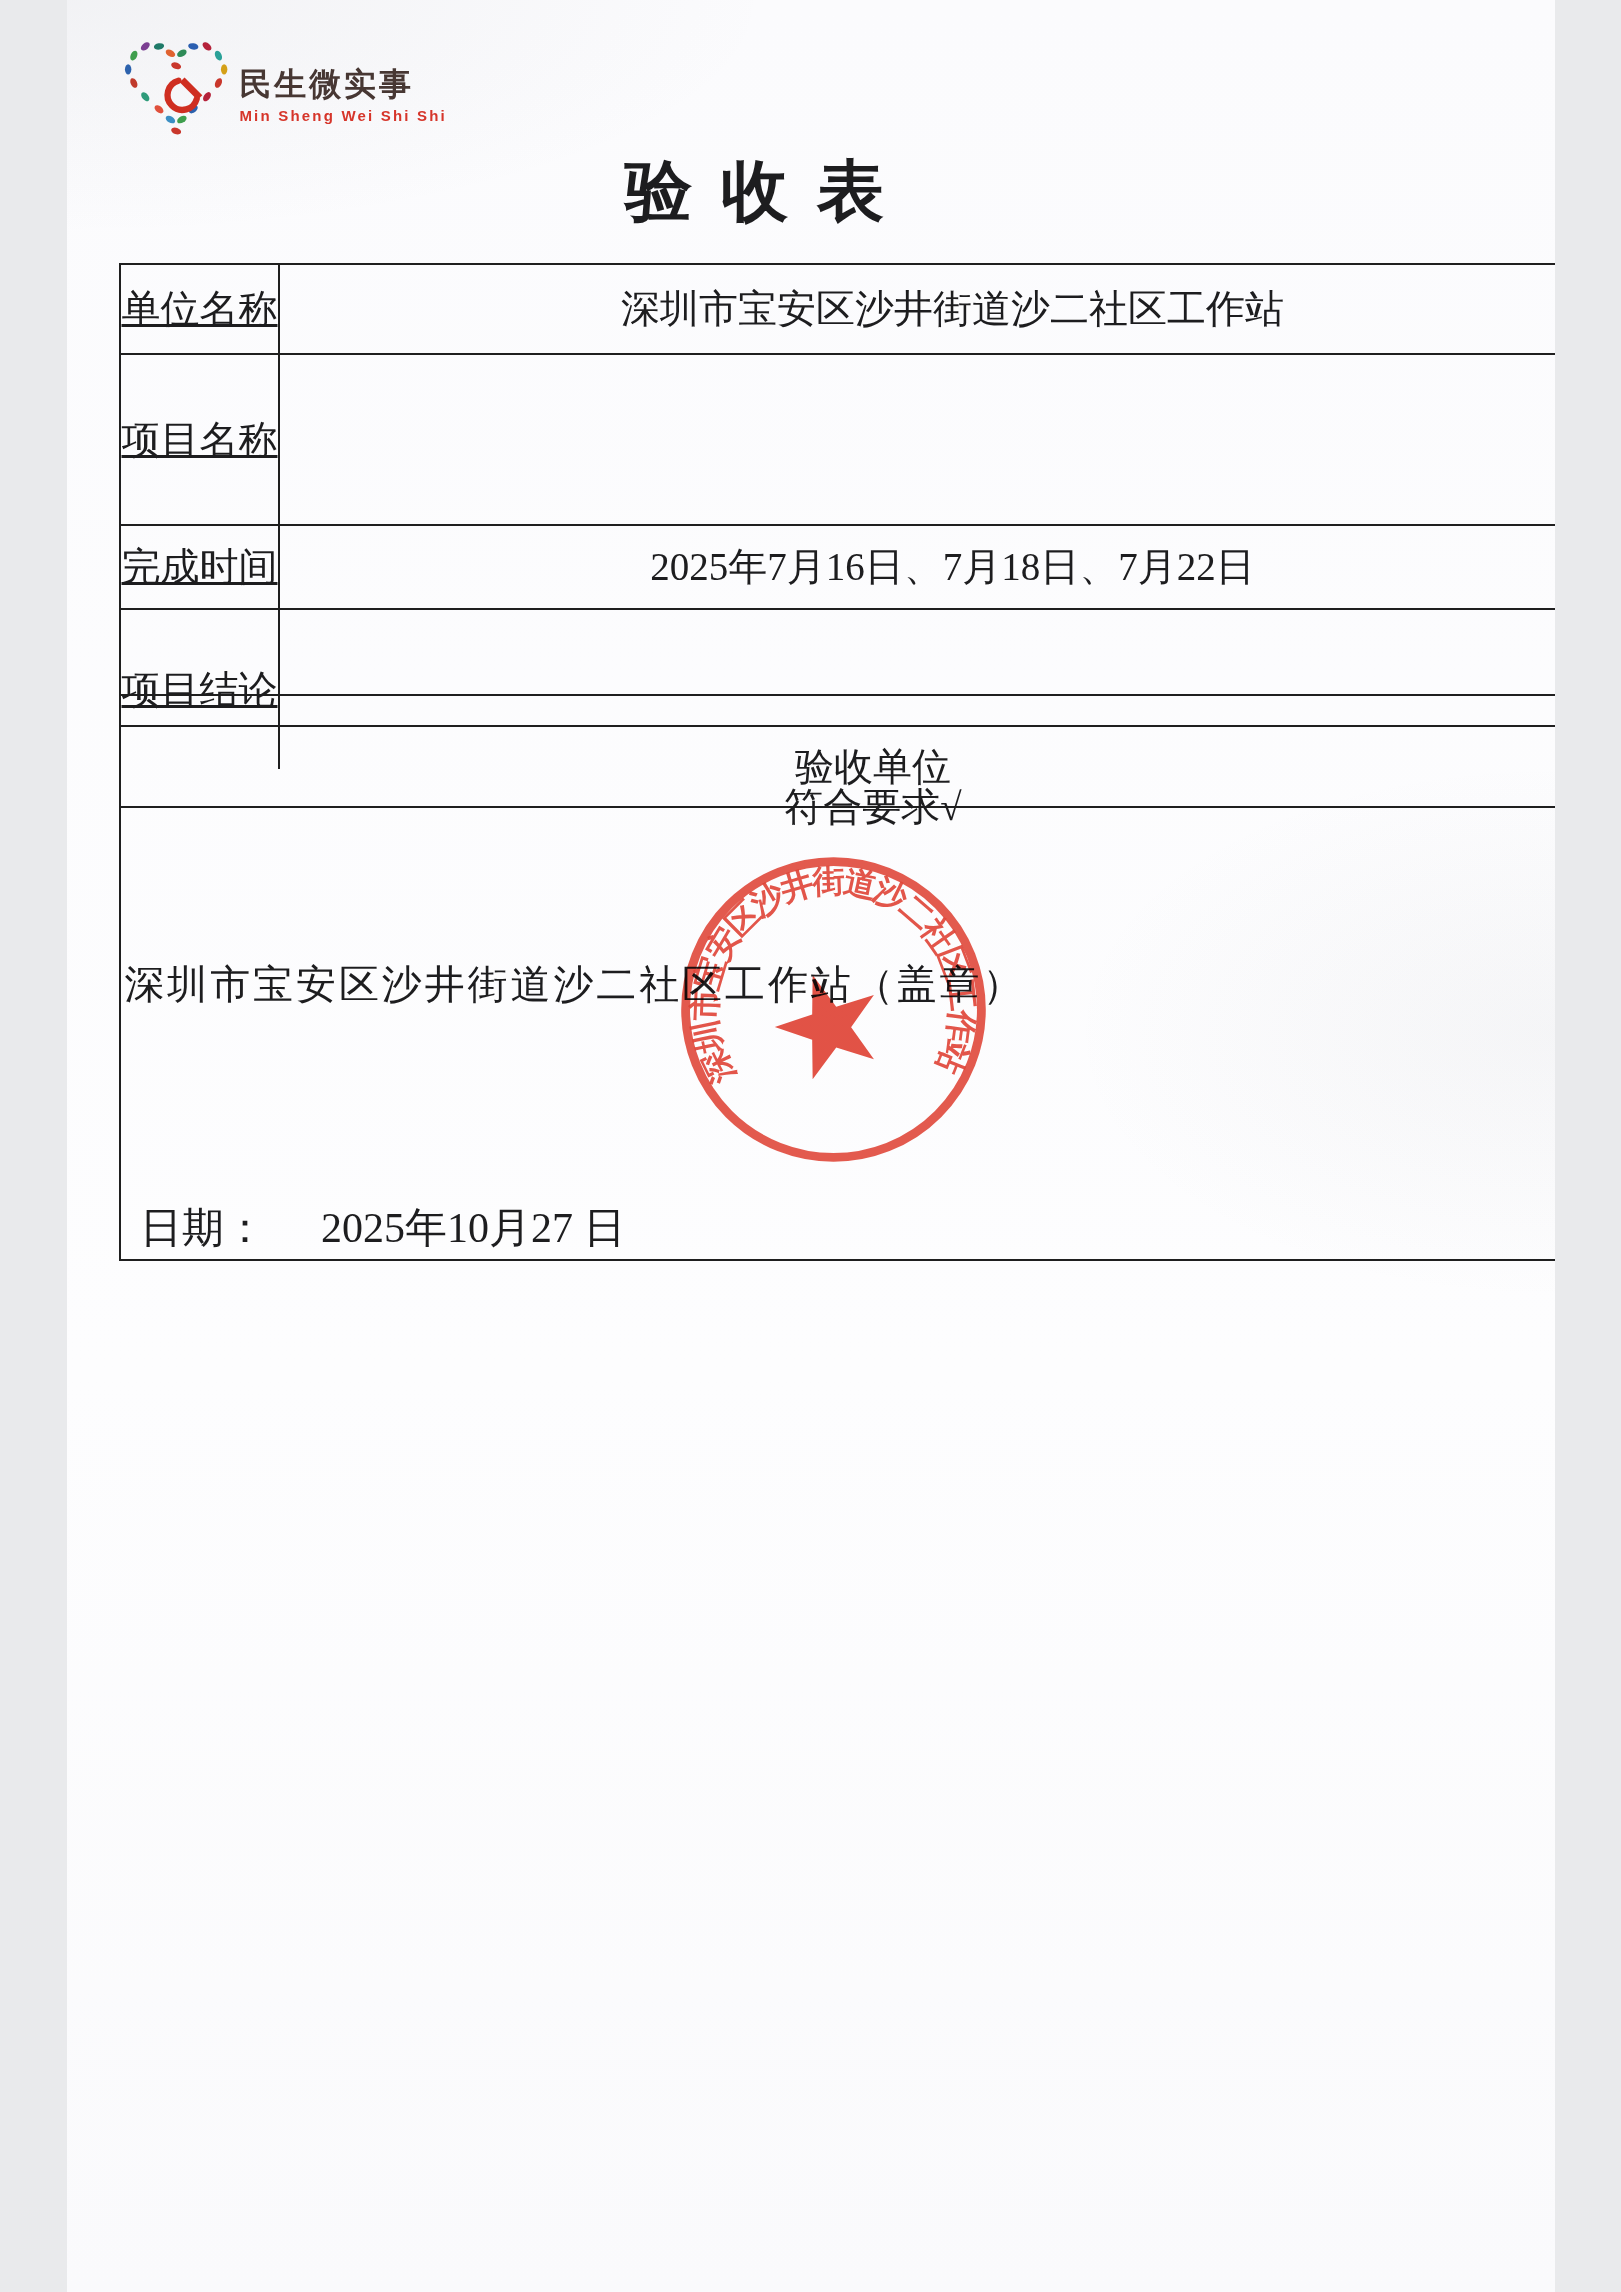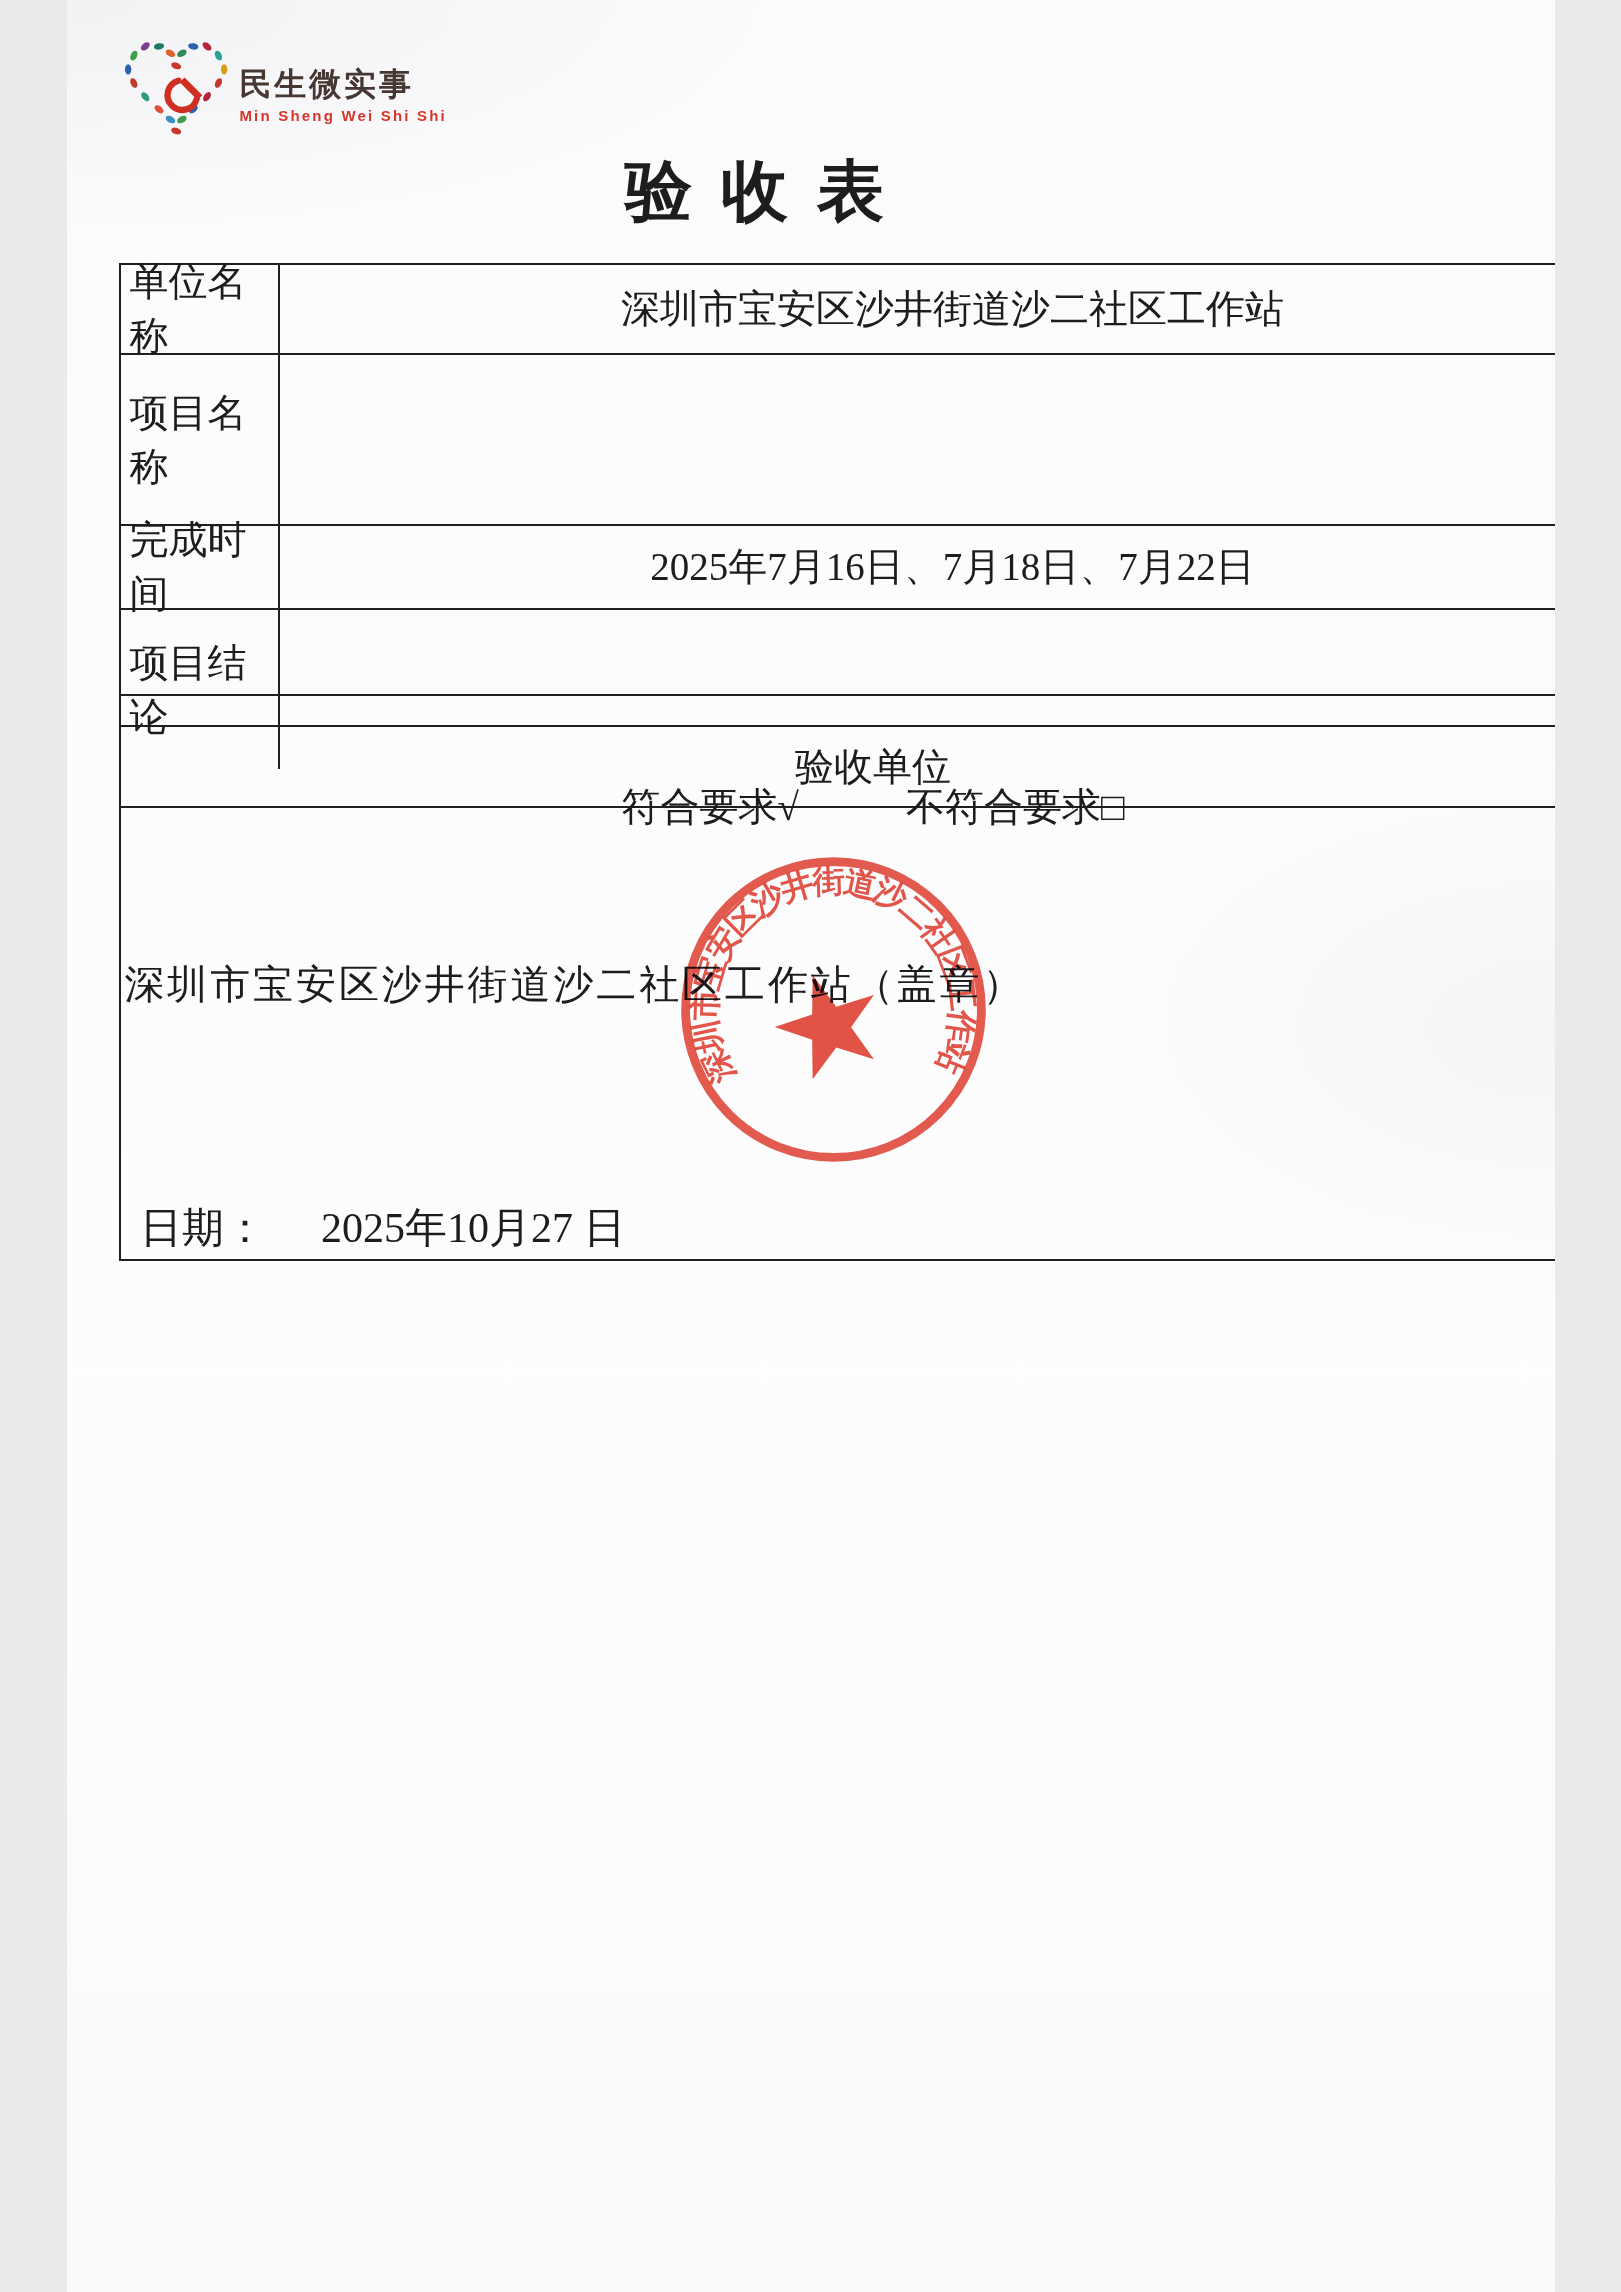--- a/index.html
+++ b/index.html
@@ -24,21 +24,21 @@
   
   .title{
     position:absolute;left:52px;top:143px;width:1509px;margin:0;margin-left:-104px;
     text-align:center;font-size:67px;font-weight:bold;letter-spacing:29px;line-height:1.45;
   }
   
   .tbl{position:absolute;left:52px;top:263px;width:1509px;border:2.9px solid #1f1f1f;box-sizing:border-box;}
   .r{display:flex;border-top:2.9px solid #1f1f1f;box-sizing:border-box;}
   .r:first-child{border-top:none;}
   .lbl{width:159px;flex:0 0 159px;border-right:2.9px solid #1f1f1f;box-sizing:border-box;
-       display:flex;align-items:center;padding-left:9px;font-size:39px;}
+       display:flex;align-items:center;padding-left:1px;font-size:39px;text-decoration:underline;}
   .val{flex:1;display:flex;align-items:center;justify-content:center;text-align:center;
        font-size:39px;line-height:1.95;padding:0 15.7px;}
   .h1r{height:88px;}.h2r{height:171px;}.h3r{height:84px;}.h4r{height:86px;flex-direction:column;}
   .h5r{height:83px;}.h6r{height:31px;}.h7r{height:81px;}.h8r{height:453px;}
   .full{flex:1;display:flex;align-items:center;justify-content:center;font-size:39px;}
   .opts{display:flex;gap:107px;border-radius:23px;}
   
   .sigcell{position:relative;flex:1;}
   .unit-line{position:absolute;left:3.9px;top:149px;font-size:40px;letter-spacing:2.9px;white-space:nowrap;}
   .date-line{position:absolute;left:19.6px;top:392px;font-size:42px;}
@@ -101,21 +101,20 @@
 
     <div class="r h3r">
       <div class="lbl">完成时间</div>
       <div class="val">2025年7月16日、7月18日、7月22日</div>
     </div>
 
     <div class="r h4r">
       <div class="lbl">项目结论</div>
       <div class="val opts">
         <span>符合要求√</span>
-        <span>不符合要求□</span>
       </div>
     </div>
 
 
     <div class="r h6r">
       <div class="full"></div>
     </div>
 
     <div class="r h7r">
       <div class="full">验收单位</div>

